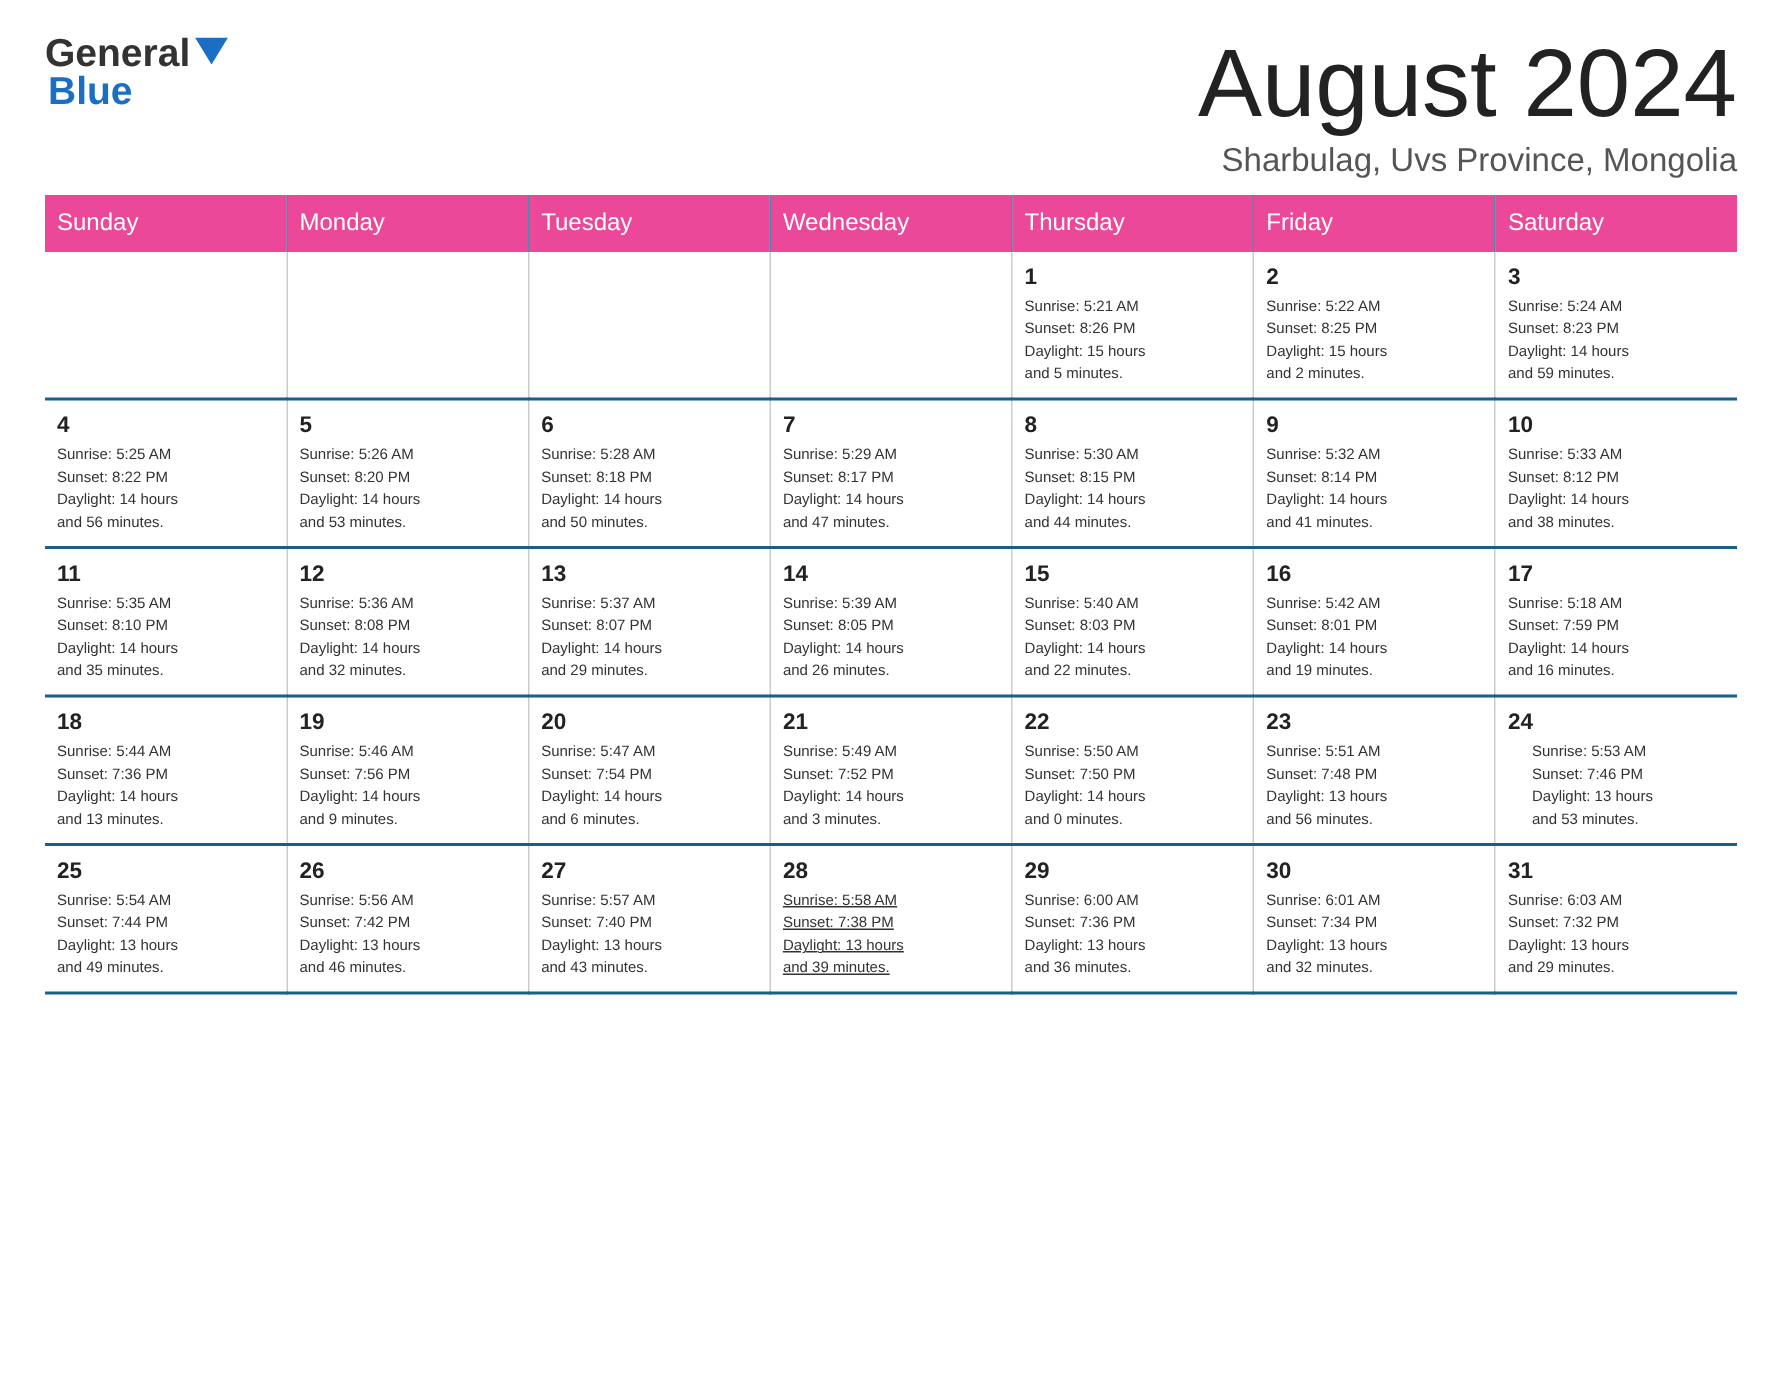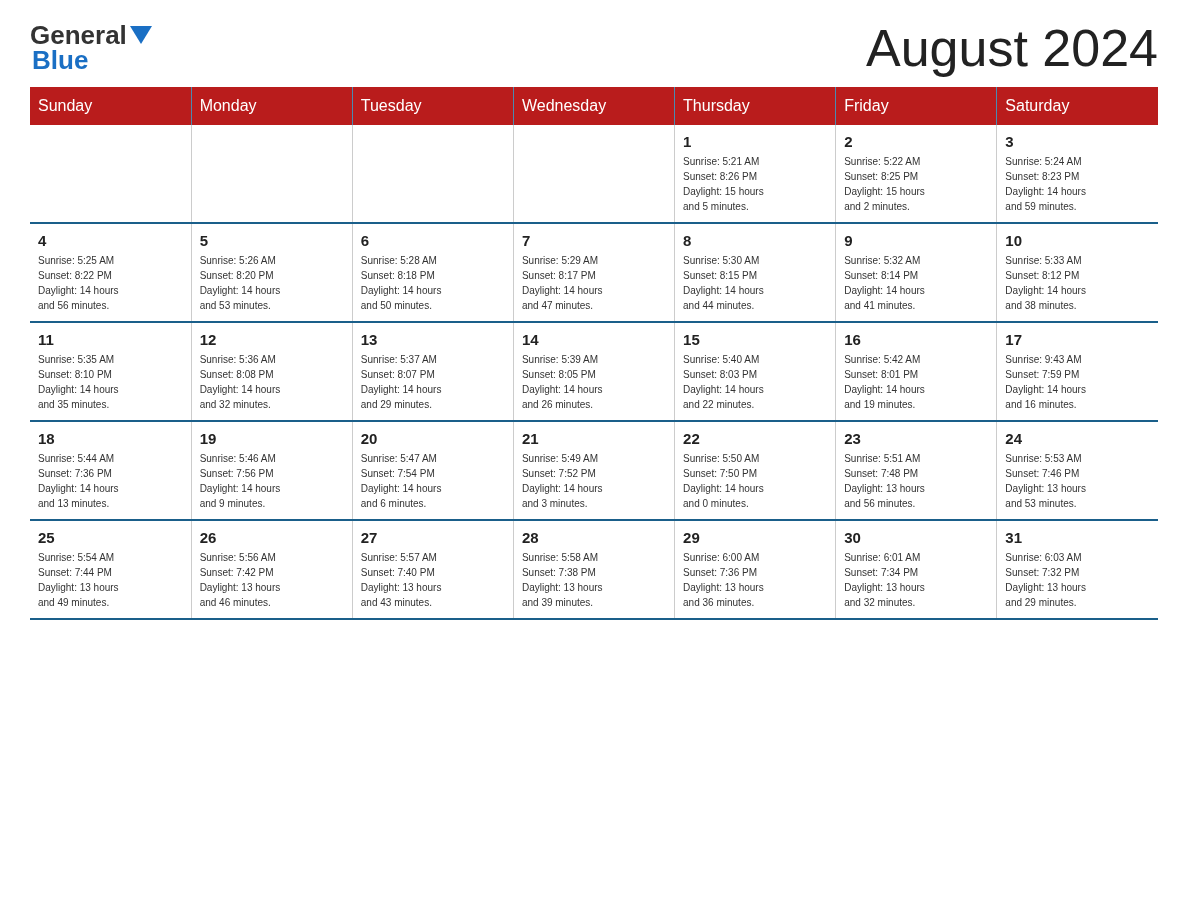--- a/index.html
+++ b/index.html
@@ -28,37 +28,37 @@
     }
     .logo-text-blue {
       font-size: 26px;
       font-weight: bold;
       color: #1a6fc4;
     }
     .title-section {
       text-align: right;
     }
     .main-title {
-      font-size: 52px;
+      font-size: 64px;
       font-weight: normal;
       color: #222;
       line-height: 1.1;
     }
     .subtitle {
       font-size: 22px;
       color: #555;
       margin-top: 4px;
     }
     .calendar {
       width: 100%;
       border-collapse: collapse;
       margin-top: 10px;
     }
     .calendar thead tr {
-      background: #b91c1c;
+      background: #ec4899;
     }
     .calendar thead th {
       color: #fff;
       font-size: 16px;
       font-weight: normal;
       padding: 10px 8px;
       text-align: left;
       border-right: 1px solid #4a8ab0;
     }
     .calendar thead th:last-child {
@@ -107,20 +107,21 @@
           <svg width="22" height="18" viewBox="0 0 22 18">
             <polygon points="0,0 22,0 11,18" fill="#1a6fc4"></polygon>
           </svg>
         </div>
       </div>
       <span class="logo-text-blue" style="margin-top:-6px;margin-left:2px;">Blue</span>
     </div>
   </div>
   <div class="title-section">
     <div class="main-title">August 2024</div>
+    <div class="subtitle">Sharbulag, Uvs Province, Mongolia</div>
   </div>
 </div>
 
 <table class="calendar">
   <thead>
     <tr>
     <th>Sunday</th>
         <th>Monday</th>
         <th>Tuesday</th>
         <th>Wednesday</th>
@@ -246,21 +247,21 @@
         </td>
         <td>
           <span class="day-number">16</span>
           <div class="day-info" style="white-space: pre-line;">Sunrise: 5:42 AM
 Sunset: 8:01 PM
 Daylight: 14 hours
 and 19 minutes.</div>
         </td>
         <td>
           <span class="day-number">17</span>
-          <div class="day-info" style="white-space: pre-line;">Sunrise: 9:43 AM
+          <div class="day-info" style="white-space: pre-line;">Sunrise: 5:18 AM
 Sunset: 7:59 PM
 Daylight: 14 hours
 and 16 minutes.</div>
         </td>
       </tr>
       <tr>
         <td>
           <span class="day-number">18</span>
           <div class="day-info" style="white-space: pre-line;">Sunrise: 5:44 AM
 Sunset: 7:36 PM
@@ -297,21 +298,21 @@
         </td>
         <td>
           <span class="day-number">23</span>
           <div class="day-info" style="white-space: pre-line;">Sunrise: 5:51 AM
 Sunset: 7:48 PM
 Daylight: 13 hours
 and 56 minutes.</div>
         </td>
         <td>
           <span class="day-number">24</span>
-          <div class="day-info" style="white-space: pre-line;">Sunrise: 5:53 AM
+          <div class="day-info" style="white-space: pre-line; margin-left: 16px;">Sunrise: 5:53 AM
 Sunset: 7:46 PM
 Daylight: 13 hours
 and 53 minutes.</div>
         </td>
       </tr>
       <tr>
         <td>
           <span class="day-number">25</span>
           <div class="day-info" style="white-space: pre-line;">Sunrise: 5:54 AM
 Sunset: 7:44 PM
@@ -327,21 +328,21 @@
         </td>
         <td>
           <span class="day-number">27</span>
           <div class="day-info" style="white-space: pre-line;">Sunrise: 5:57 AM
 Sunset: 7:40 PM
 Daylight: 13 hours
 and 43 minutes.</div>
         </td>
         <td>
           <span class="day-number">28</span>
-          <div class="day-info" style="white-space: pre-line;">Sunrise: 5:58 AM
+          <div class="day-info" style="white-space: pre-line; text-decoration: underline;">Sunrise: 5:58 AM
 Sunset: 7:38 PM
 Daylight: 13 hours
 and 39 minutes.</div>
         </td>
         <td>
           <span class="day-number">29</span>
           <div class="day-info" style="white-space: pre-line;">Sunrise: 6:00 AM
 Sunset: 7:36 PM
 Daylight: 13 hours
 and 36 minutes.</div>

